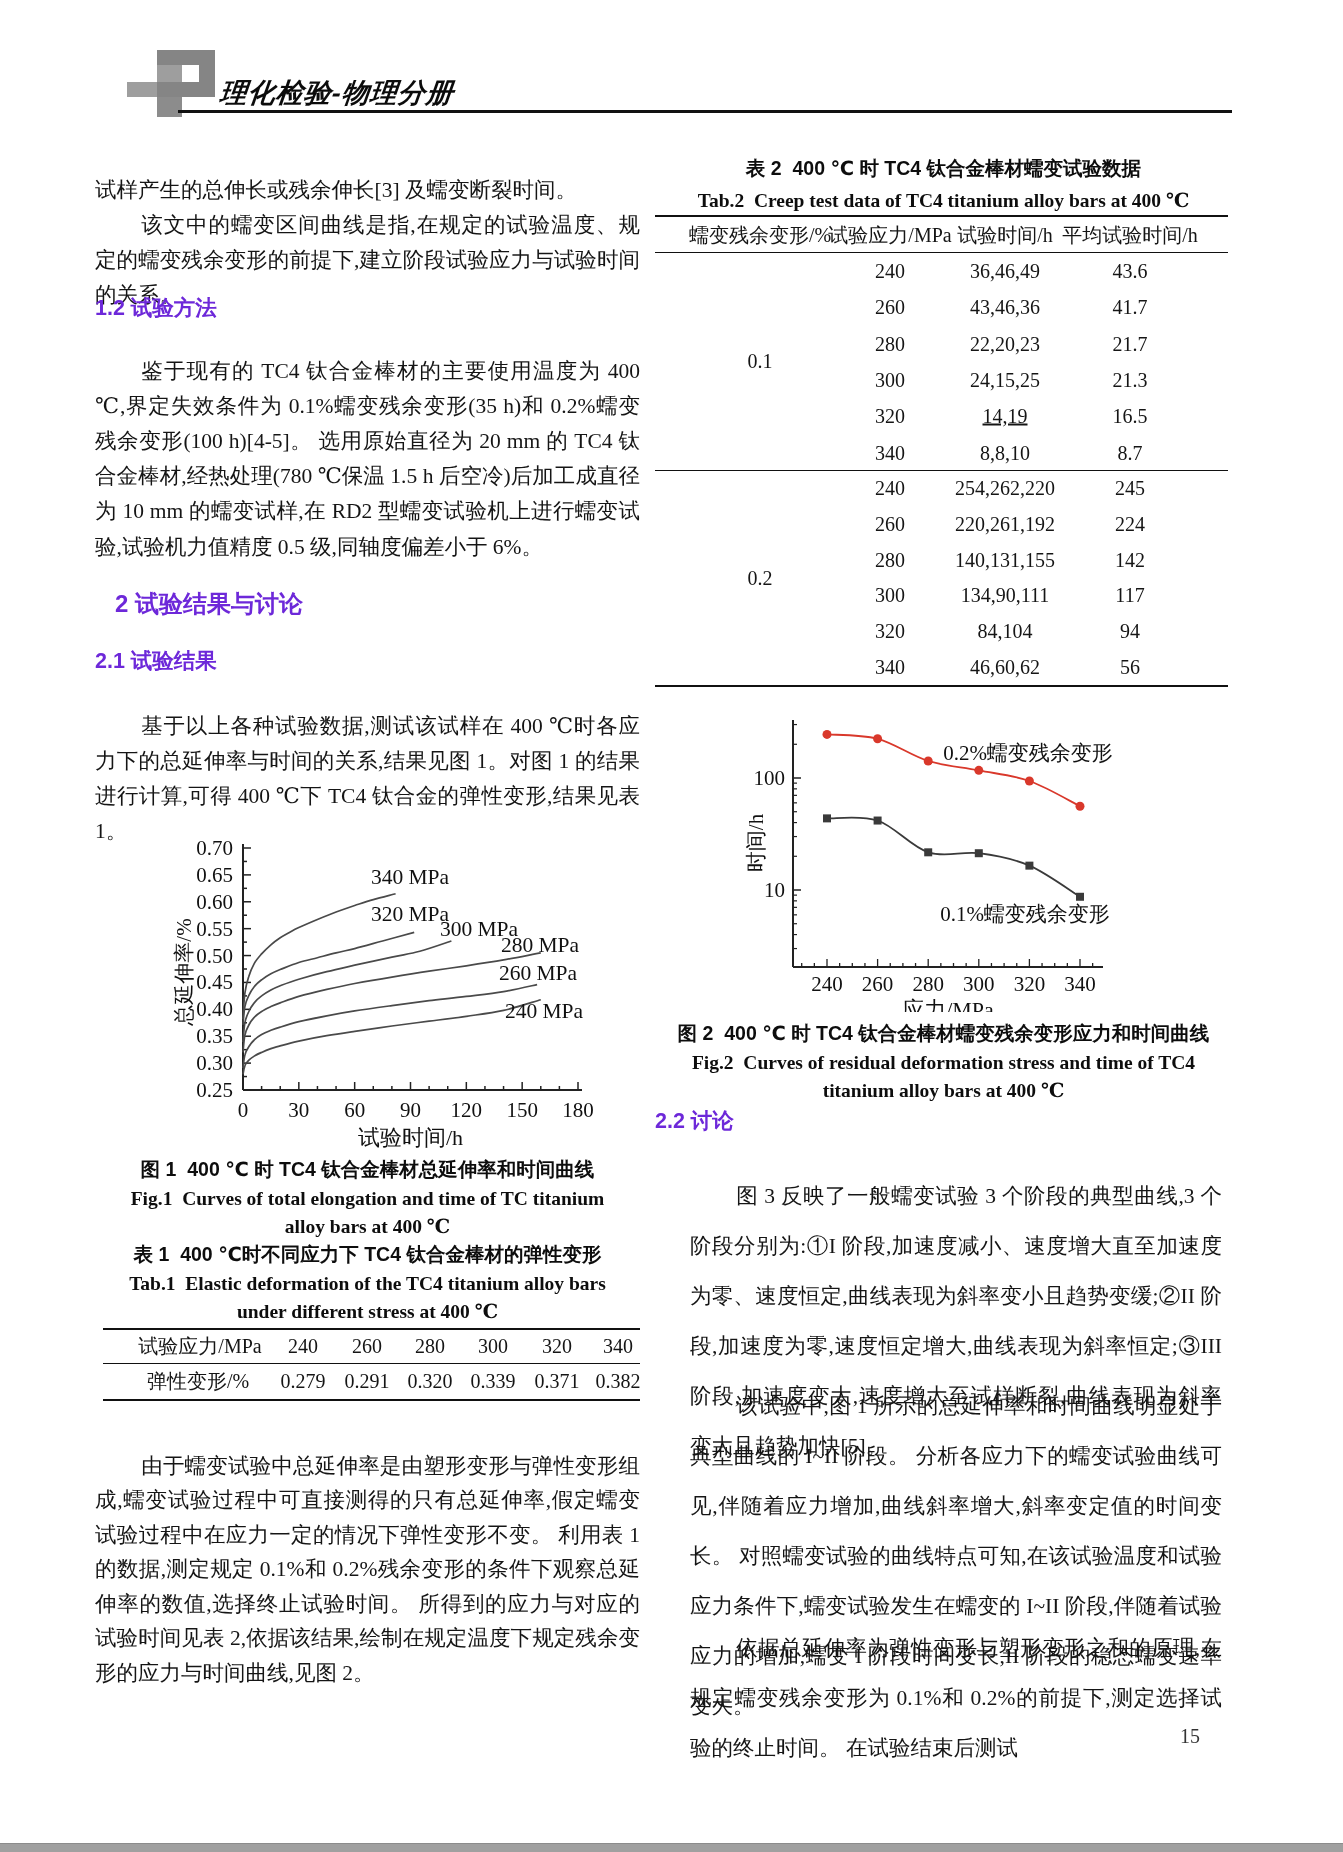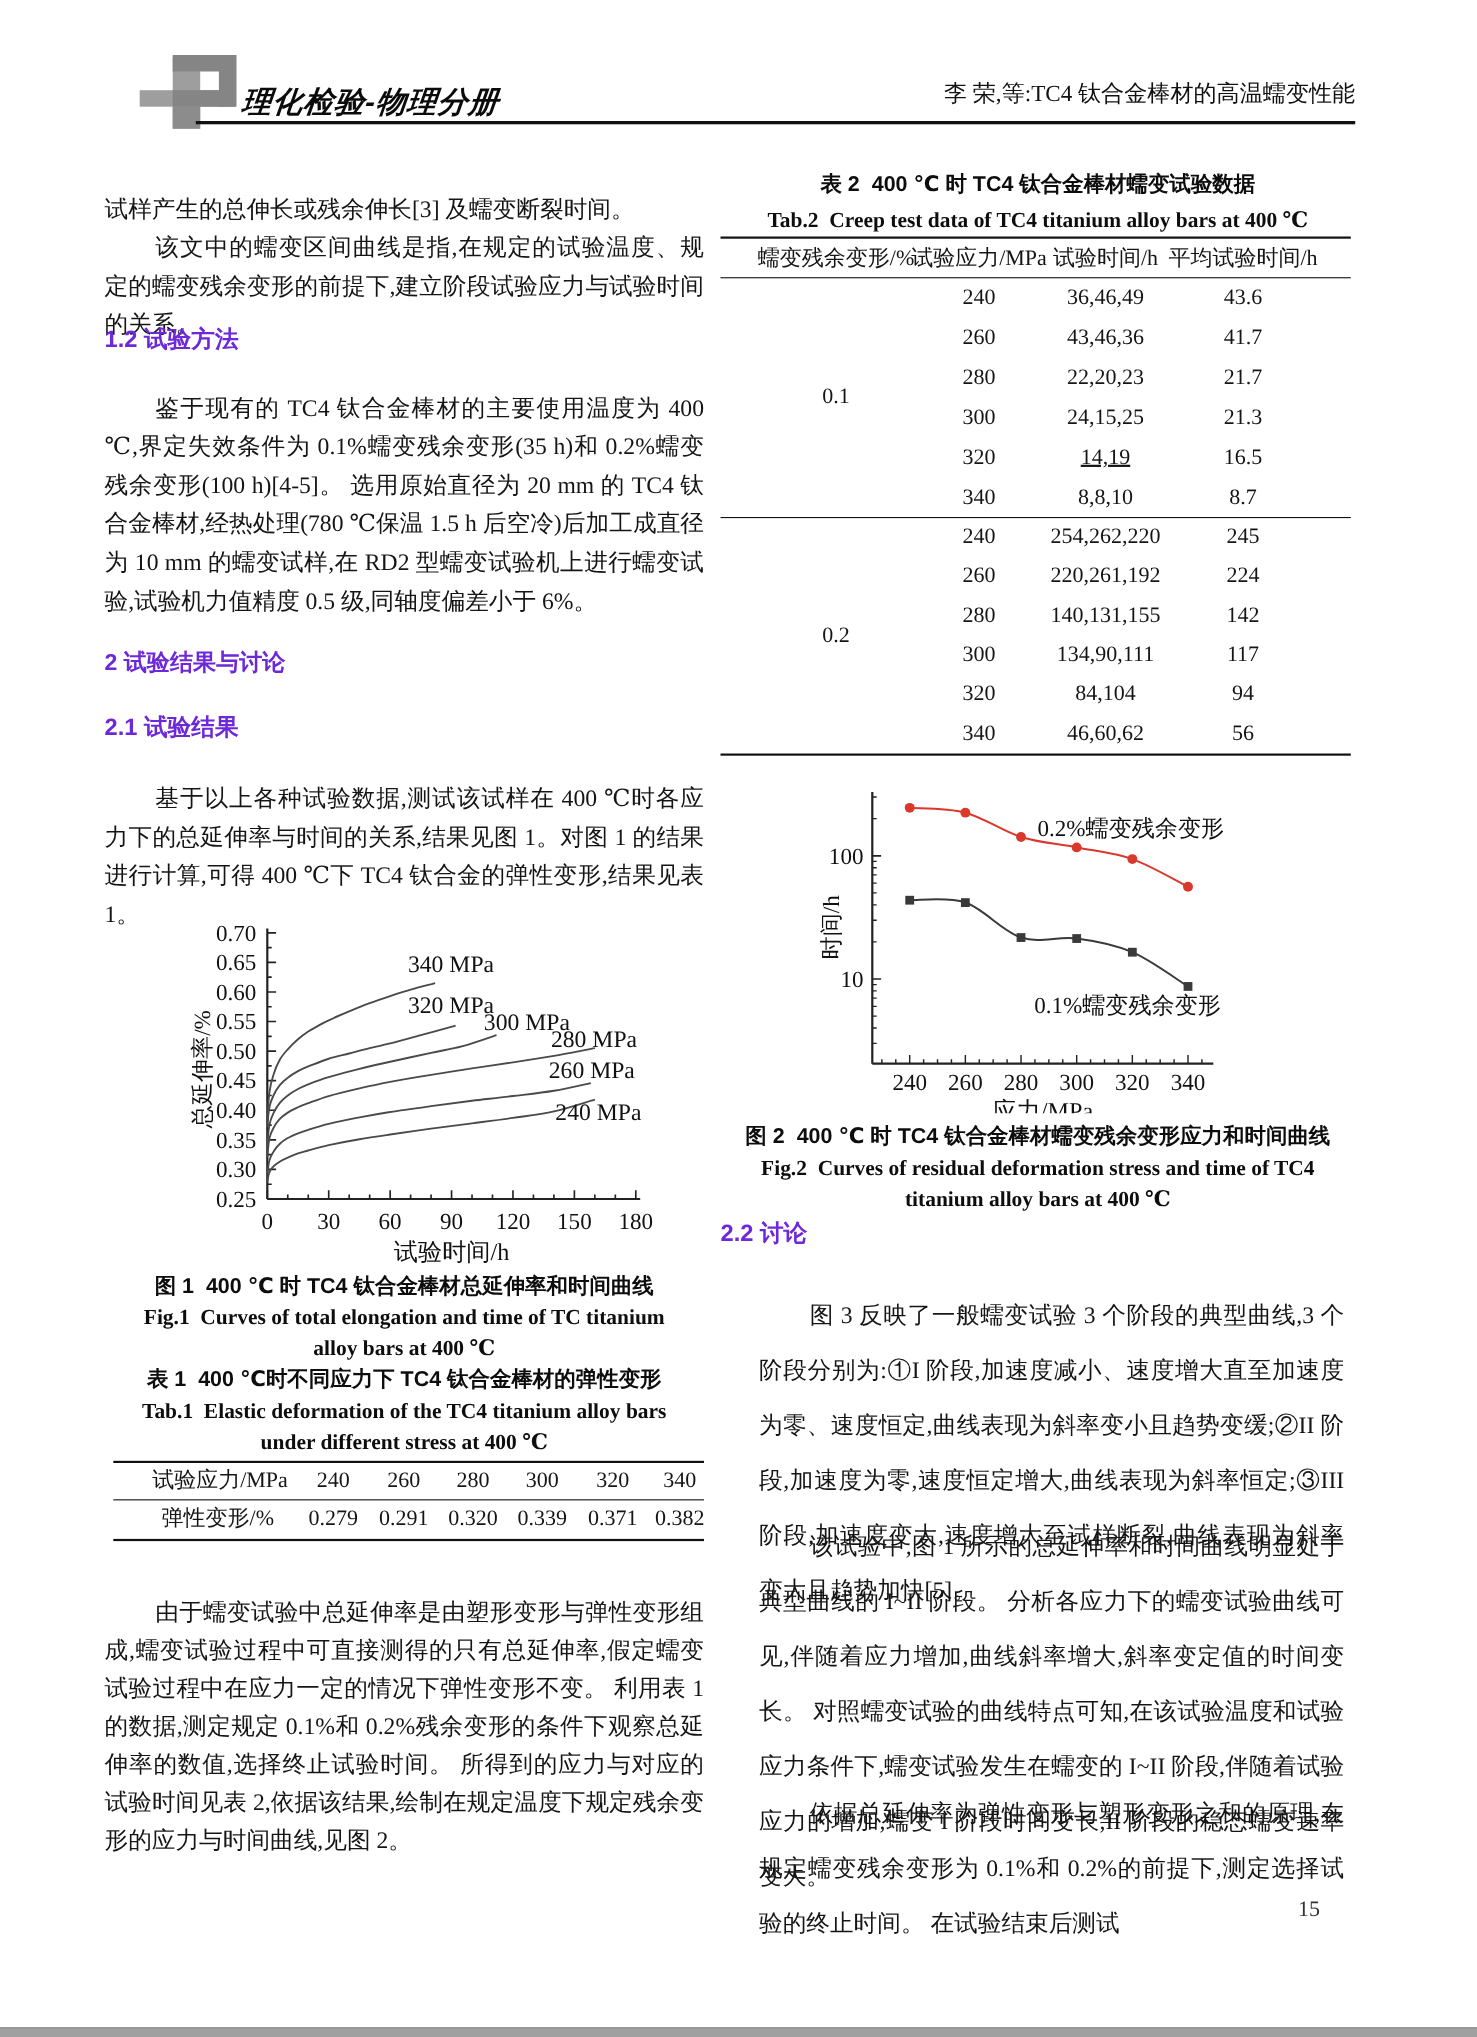--- a/index.html
+++ b/index.html
@@ -11,21 +11,21 @@
                 color:#0b0b0b;letter-spacing:1px;transform:skewX(-6deg);}
   .header-rule{position:absolute;left:178px;top:110px;width:1054px;height:3px;background:#111;}
   .running-title{position:absolute;left:632px;top:72px;width:600px;text-align:right;
                  font:21px/1.3 "Liberation Serif","DejaVu Serif",serif;color:#111;}
   
   .body-text{position:absolute;left:95px;width:545px;font-size:21.5px;line-height:35.2px;
              text-align:justify;text-justify:inter-character;color:#151515;}
   .rcol .body-text{left:690px;width:532px;line-height:50px;}
   .indent{text-indent:2.15em;}
   .h-sub{position:absolute;left:95px;font:bold 21.5px/1.1 "Liberation Sans","DejaVu Sans",sans-serif;color:#6d28d9;}
-  .h-main{font-size:21px;}
+  .h-main{font-size:24px;margin-left:20px;}
   .rcol .h-sub{left:655px;}
   
   .cap{position:absolute;text-align:center;white-space:pre-wrap;color:#0d0d0d;}
   .cap-zh{font:bold 19.5px/1.25 "Liberation Sans","DejaVu Sans",sans-serif;}
   .cap-en{font:bold 19.5px/1.25 "Liberation Serif","DejaVu Serif",serif;}
   .lcap{left:95px;width:545px;}
   .rcap{left:655px;width:577px;}
   
   .tbl{position:absolute;text-align:right;}
   .tbl .rule{position:absolute;left:0;background:#111;}
@@ -47,21 +47,20 @@
       <rect x="15" y="37" width="76" height="15" fill="#9e9e9e"></rect>
       <rect x="45" y="7" width="25" height="65" fill="#9e9e9e"></rect>
       <rect x="45" y="5" width="57" height="15" fill="#858585"></rect>
       <rect x="87" y="5" width="16" height="47" fill="#858585"></rect>
       <rect x="45" y="37" width="57" height="15" fill="#858585"></rect>
       <rect x="45" y="52" width="25" height="20" fill="#8c8c8c"></rect>
     </svg>
   </div>
   <div class="journal-name">理化检验-物理分册</div>
   <div class="header-rule"></div>
-  <div class="running-title">李 荣,等:TC4 钛合金棒材的高温蠕变性能</div>
 
   <div class="lcol">
     <p class="body-text" style="top:151px">试样产生的总伸长或残余伸长[3] 及蠕变断裂时间。</p>
     <p class="body-text indent" style="top:186px">该文中的蠕变区间曲线是指,在规定的试验温度、规定的蠕变残余变形的前提下,建立阶段试验应力与试验时间的关系。</p>
     <div class="h-sub" style="top:297px">1.2  试验方法</div>
     <p class="body-text indent" style="top:332px">鉴于现有的 TC4 钛合金棒材的主要使用温度为 400 ℃,界定失效条件为 0.1%蠕变残余变形(35 h)和 0.2%蠕变残余变形(100 h)[4-5]。 选用原始直径为 20 mm 的 TC4 钛合金棒材,经热处理(780 ℃保温 1.5 h 后空冷)后加工成直径为 10 mm 的蠕变试样,在 RD2 型蠕变试验机上进行蠕变试验,试验机力值精度 0.5 级,同轴度偏差小于 6%。</p>
     <div class="h-sub h-main" style="top:591px">2  试验结果与讨论</div>
     <div class="h-sub" style="top:650px">2.1  试验结果</div>
     <p class="body-text indent" style="top:687px">基于以上各种试验数据,测试该试样在 400 ℃时各应力下的总延伸率与时间的关系,结果见图 1。对图 1 的结果进行计算,可得 400 ℃下 TC4 钛合金的弹性变形,结果见表 1。</p>
 

